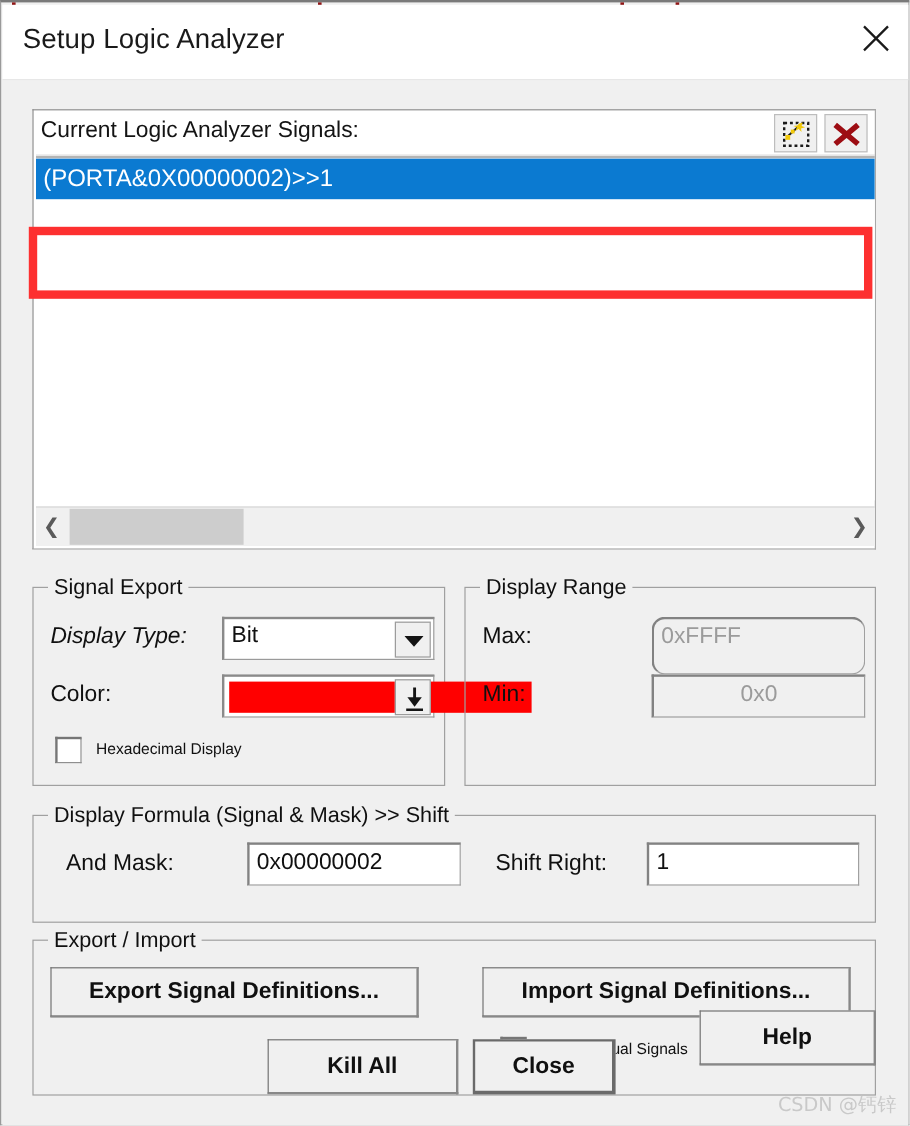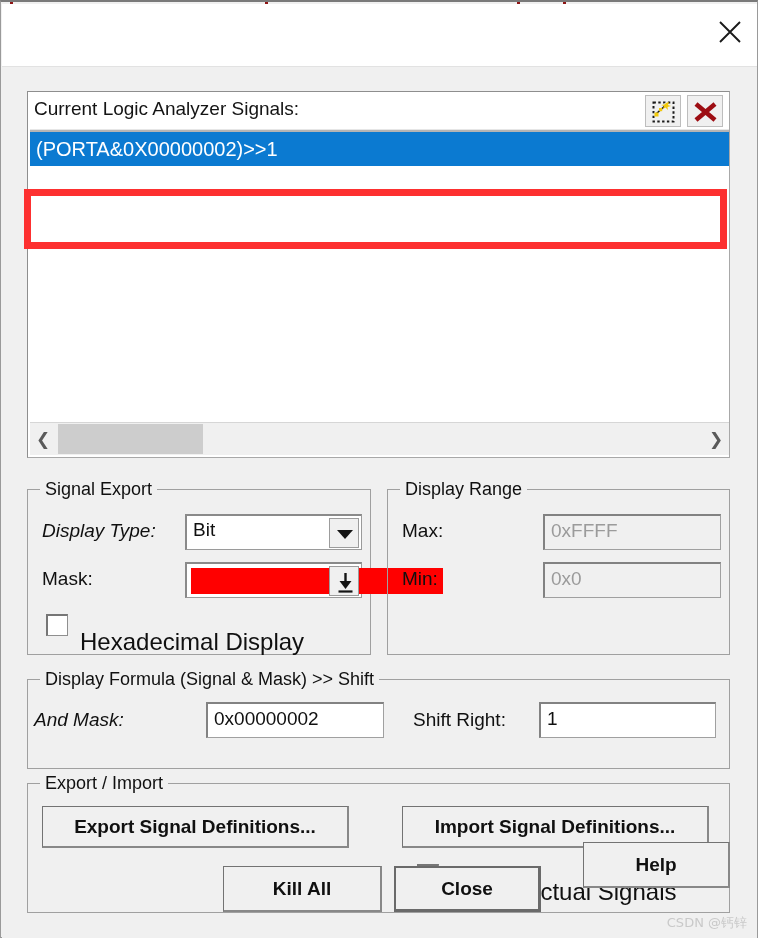--- a/index.html
+++ b/index.html
@@ -267,22 +267,22 @@
     left: 0; top: 2px;
     width: 22px; height: 22px;
     box-sizing: border-box;
     background: #ffffff;
     border: 1px solid #8f8f8f;
     border-top: 2px solid #767676;
     border-left: 2px solid #767676;
   }
   .cb-label {
     position: absolute;
-    left: 34px; top: 16px;
-    font-size: 24px;
+    left: 34px; top: 4px;
+    font-size: 13px;
     color: #101010;
     white-space: nowrap;
   }
 
   
   .button {
     position: absolute;
     box-sizing: border-box;
     background: #f0f0f0;
     border: 1px solid #737373;
@@ -312,37 +312,38 @@
     box-sizing: border-box;
     border: 7px solid #fd3030;
     pointer-events: none;
   }
 
   
   #watermark {
     position: absolute;
     right: 10px;
     bottom: 6px;
-    font-size: 13px;
+    font-size: 16px;
     color: #c9c9c9;
     font-family: "DejaVu Sans", sans-serif;
     white-space: nowrap;
   }
 </style>
 </head>
 <body>
 
 <div id="window">
 
   <div class="bg-tick" style="left:9px;"></div>
   <div class="bg-tick" style="left:264px;"></div>
   <div class="bg-tick" style="left:516px;"></div>
   <div class="bg-tick" style="left:562px;"></div>
 
   <div id="titlebar">
+    <div id="title-text">Setup Logic Analyzer</div>
     <div id="close-button">
       <span>
         <svg width="24" height="24" viewBox="0 0 24 24">
           <path d="M2 2 L22 22 M22 2 L2 22" stroke="#1a1a1a" stroke-width="1.9" fill="none"></path>
         </svg>
       </span>
     </div>
   </div>
 
   <div id="client">
@@ -395,21 +396,21 @@
 
       <div class="combobox" style="left:157px; top:24px; width:177px; height:36px;">
         <div class="cb-value">Bit</div>
         <div class="cb-arrow">
           <svg width="16" height="10" viewBox="0 0 16 10">
             <polygon points="0,0 16,0 8,9" fill="#141414"></polygon>
           </svg>
         </div>
       </div>
 
-      <div class="field-label" style="left:14px; top:78px;">Mask:</div>
+      <div class="field-label" style="left:14px; top:78px;">Color:</div>
 
       <div class="combobox" style="left:157px; top:72px; width:177px; height:36px;">
         <div id="color-swatch" style="background: rgb(255, 0, 0);"></div>
         <div class="cb-arrow dl">
           <svg width="17" height="22" viewBox="0 0 17 22">
             <path d="M8.5 1 L8.5 11" stroke="#141414" stroke-width="2.4" fill="none"></path>
             <polygon points="2.5,9 14.5,9 8.5,17" fill="#141414"></polygon>
             <path d="M1.5 19.5 L15.5 19.5" stroke="#141414" stroke-width="2.2" fill="none"></path>
           </svg>
         </div>
@@ -418,30 +419,30 @@
       <div class="checkbox-row" style="left:18px; top:122px;">
         <div class="cb-box"></div>
         <div class="cb-label">Hexadecimal Display</div>
       </div>
     </div>
 
     <div class="groupbox" id="grp-display-range">
       <div class="group-title">Display Range</div>
 
       <div class="field-label" style="left:14px; top:30px;">Max:</div>
-      <div class="textbox disabled" style="left:155px; top:24px; width:178px; height:36px;">0xFFFF</div>
+      <div class="textbox disabled" style="left:155px; top:24px; width:178px; height:48px;border-radius:11px;">0xFFFF</div>
 
       <div class="field-label" style="left:14px; top:78px;">Min:</div>
-      <div class="textbox disabled" style="left:155px; top:72px; width:178px; height:36px;">0x0</div>
+      <div class="textbox disabled" style="left:155px; top:72px; width:178px; height:36px;text-align:center;">0x0</div>
     </div>
 
     <div class="groupbox" id="grp-formula">
       <div class="group-title">Display Formula (Signal &amp; Mask) &gt;&gt; Shift</div>
 
-      <div class="field-label" style="left:6px; top:29px;font-style:italic;">And Mask:</div>
+      <div class="field-label" style="left:27px; top:29px;">And Mask:</div>
       <div class="textbox" style="left:158px; top:22px; width:178px; height:36px;margin-left:20px;">0x00000002</div>
 
       <div class="field-label" style="left:385px; top:29px;">Shift Right:</div>
       <div class="textbox" style="left:511px; top:22px; width:177px; height:36px;">1</div>
     </div>
 
     <div class="groupbox" id="grp-export">
       <div class="group-title">Export / Import</div>
 
       <div class="button" style="left:14px; top:22px; width:307px; height:42px; line-height:40px;">Export Signal Definitions...</div>
@@ -449,19 +450,19 @@
       <div class="button" style="left:374px; top:22px; width:307px; height:42px; line-height:40px;">Import Signal Definitions...</div>
 
       <div class="checkbox-row" style="left:389px; top:78px;">
         <div class="cb-box"></div>
         <div class="cb-label">Delete actual Signals</div>
       </div>
     </div>
 
     <div class="button" style="left:221px; top:799px; width:159px; height:46px; line-height:44px;">Kill All</div>
 
-    <div class="button default" style="left:392px; top:799px; width:147px; height:46px; line-height:42px;">Close</div>
+    <div class="button default" style="left:392px; top:799px; width:119px; height:46px; line-height:42px;">Close</div>
 
     <div class="button" style="left:581px; top:775px; width:147px; height:46px; line-height:44px;">Help</div>
 
     <div id="watermark">CSDN @钙锌</div>
   </div>
 </div>
 
 </body></html>

